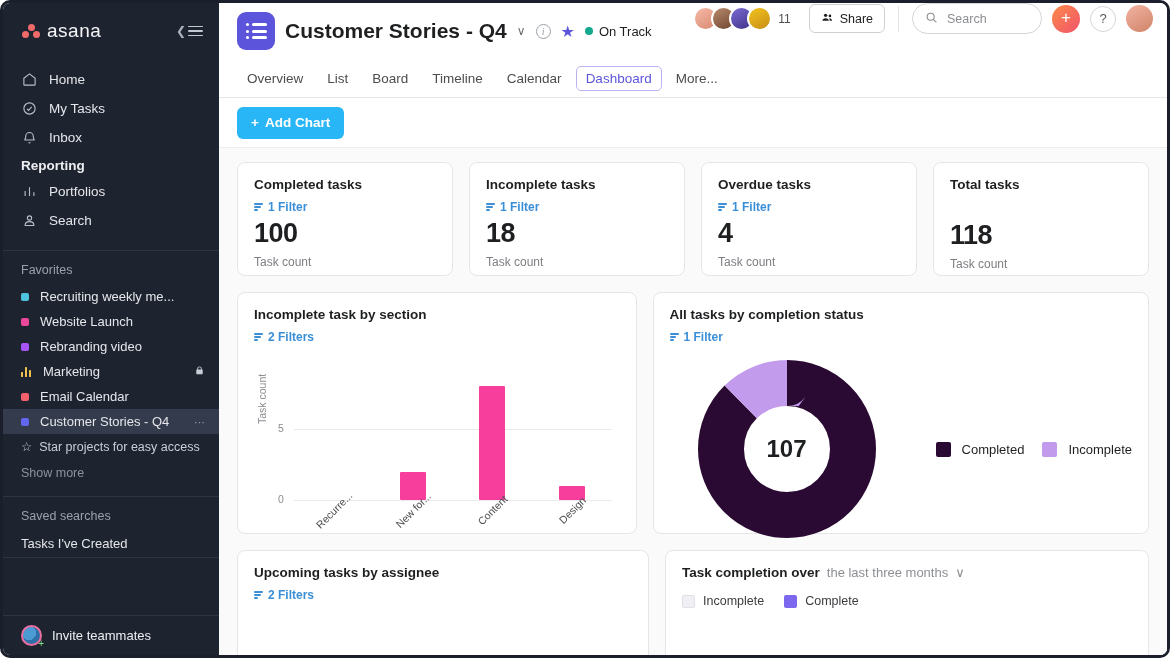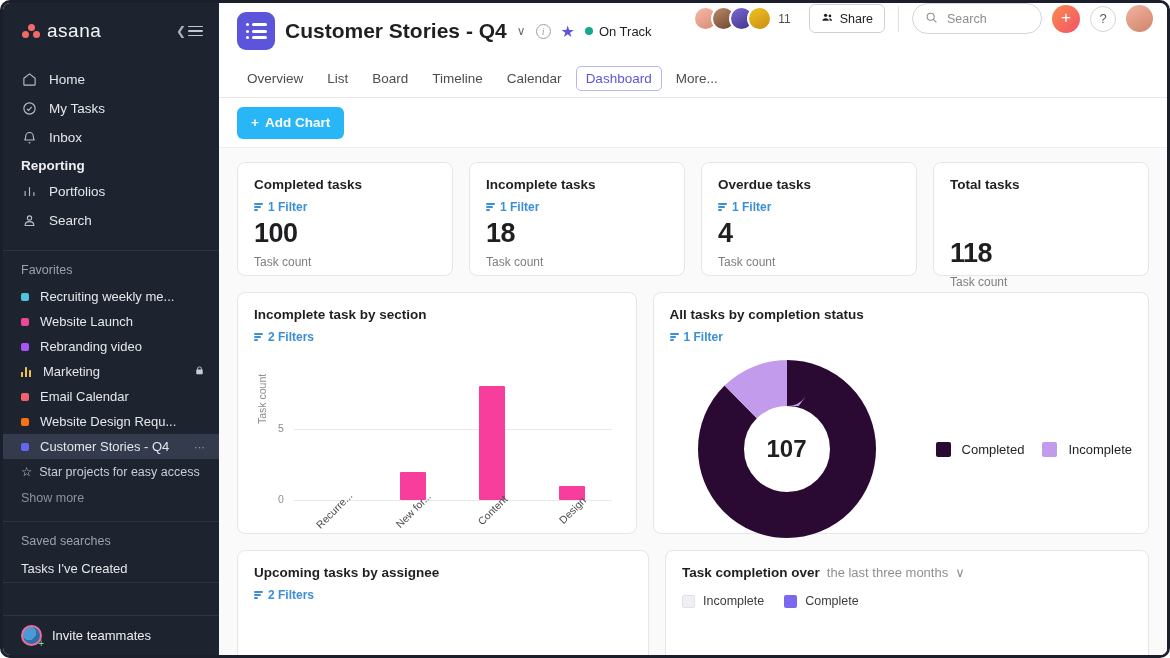--- a/index.html
+++ b/index.html
@@ -373,24 +373,20 @@
         <span class="fav-right">
           <svg width="11" height="11" viewBox="0 0 24 24" fill="#c9ced6">
               <path d="M7 10V8a5 5 0 0 1 10 0v2h1a1 1 0 0 1 1 1v8a1 1 0 0 1-1 1H6a1 1 0 0 1-1-1v-8a1 1 0 0 1 1-1zm2 0h6V8a3 3 0 0 0-6 0z"></path>
             </svg>
         </span>
       </div>
       <div class="fav-item">
         <span class="dot" style="background:#f4606c"></span>
         <span class="fav-label">Email Calendar</span>
       </div>
-      <div class="fav-item">
-        <span class="dot" style="background:#f97316"></span>
-        <span class="fav-label">Website Design Requ...</span>
-      </div>
       <div class="fav-item active">
         <span class="dot" style="background:#6366f1"></span>
         <span class="fav-label">Customer Stories - Q4</span>
         <span class="fav-right">···</span>
       </div>
     </div>
 
     <div class="star-hint">
       <span>☆</span>
       <span>Star projects for easy access</span>
@@ -530,21 +526,21 @@
                 <b></b>
               </span>
             <span>1 Filter</span>
           </div>
           <div class="stat-num">4</div>
           <div class="stat-sub">Task count</div>
         </div>
 
         <div class="card stat-card">
           <div class="stat-title">Total tasks</div>
-          <div class="stat-num" style="margin-top:46px">118</div>
+          <div class="stat-num" style="margin-top:28px">118</div>
           <div class="stat-sub">Task count</div>
         </div>
       </div>
 
       <div class="chart-row">
 
         <div class="card chart-card left">
           <div class="chart-title">Incomplete task by section</div>
           <div class="filter-link">
             <span class="filter-ic">

